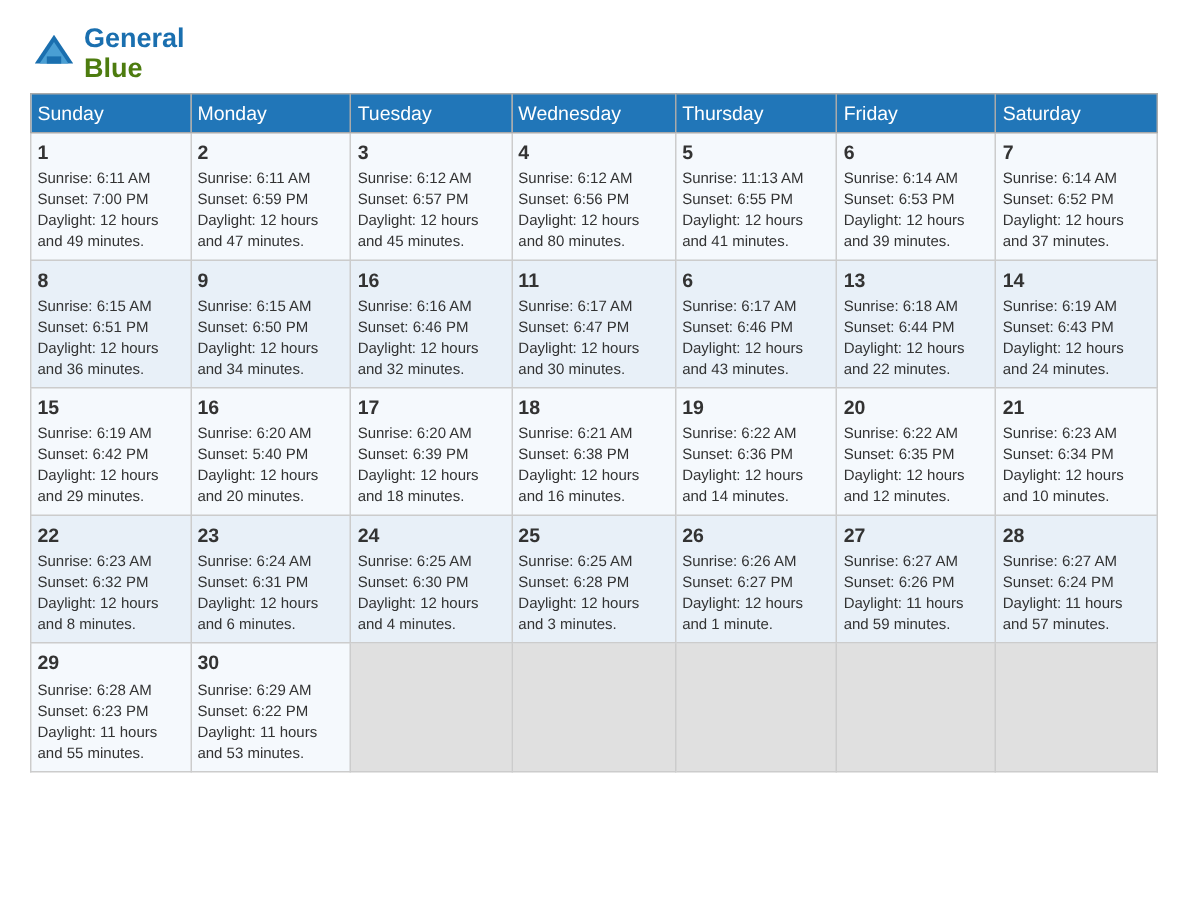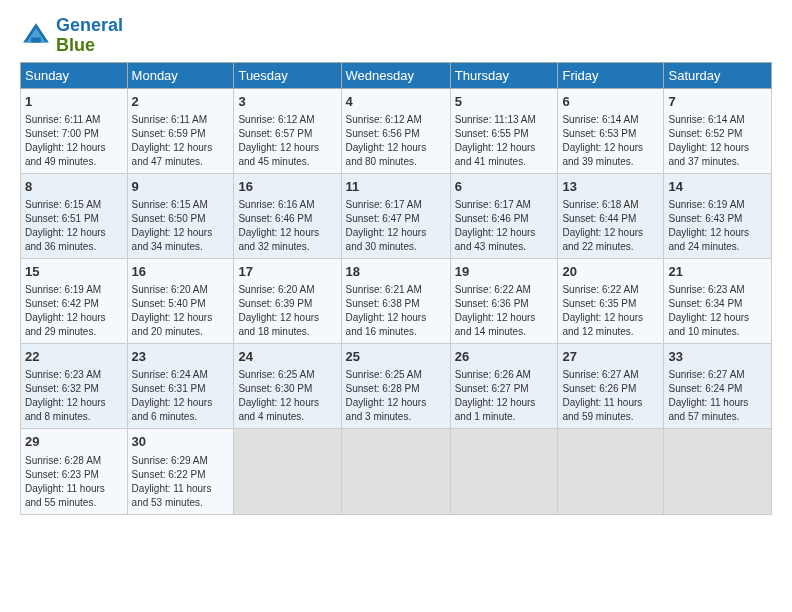--- a/index.html
+++ b/index.html
@@ -316,21 +316,21 @@
             <div>and 1 minute.</div>
           </td>
           <td>
             <span class="day-num">27</span>
             <div>Sunrise: 6:27 AM</div>
             <div>Sunset: 6:26 PM</div>
             <div>Daylight: 11 hours</div>
             <div>and 59 minutes.</div>
           </td>
           <td>
-            <span class="day-num">33</span>
+            <span class="day-num">28</span>
             <div>Sunrise: 6:27 AM</div>
             <div>Sunset: 6:24 PM</div>
             <div>Daylight: 11 hours</div>
             <div>and 57 minutes.</div>
           </td>
         </tr>
         <tr>
           <td>
             <span class="day-num">29</span>
             <div>Sunrise: 6:28 AM</div>

